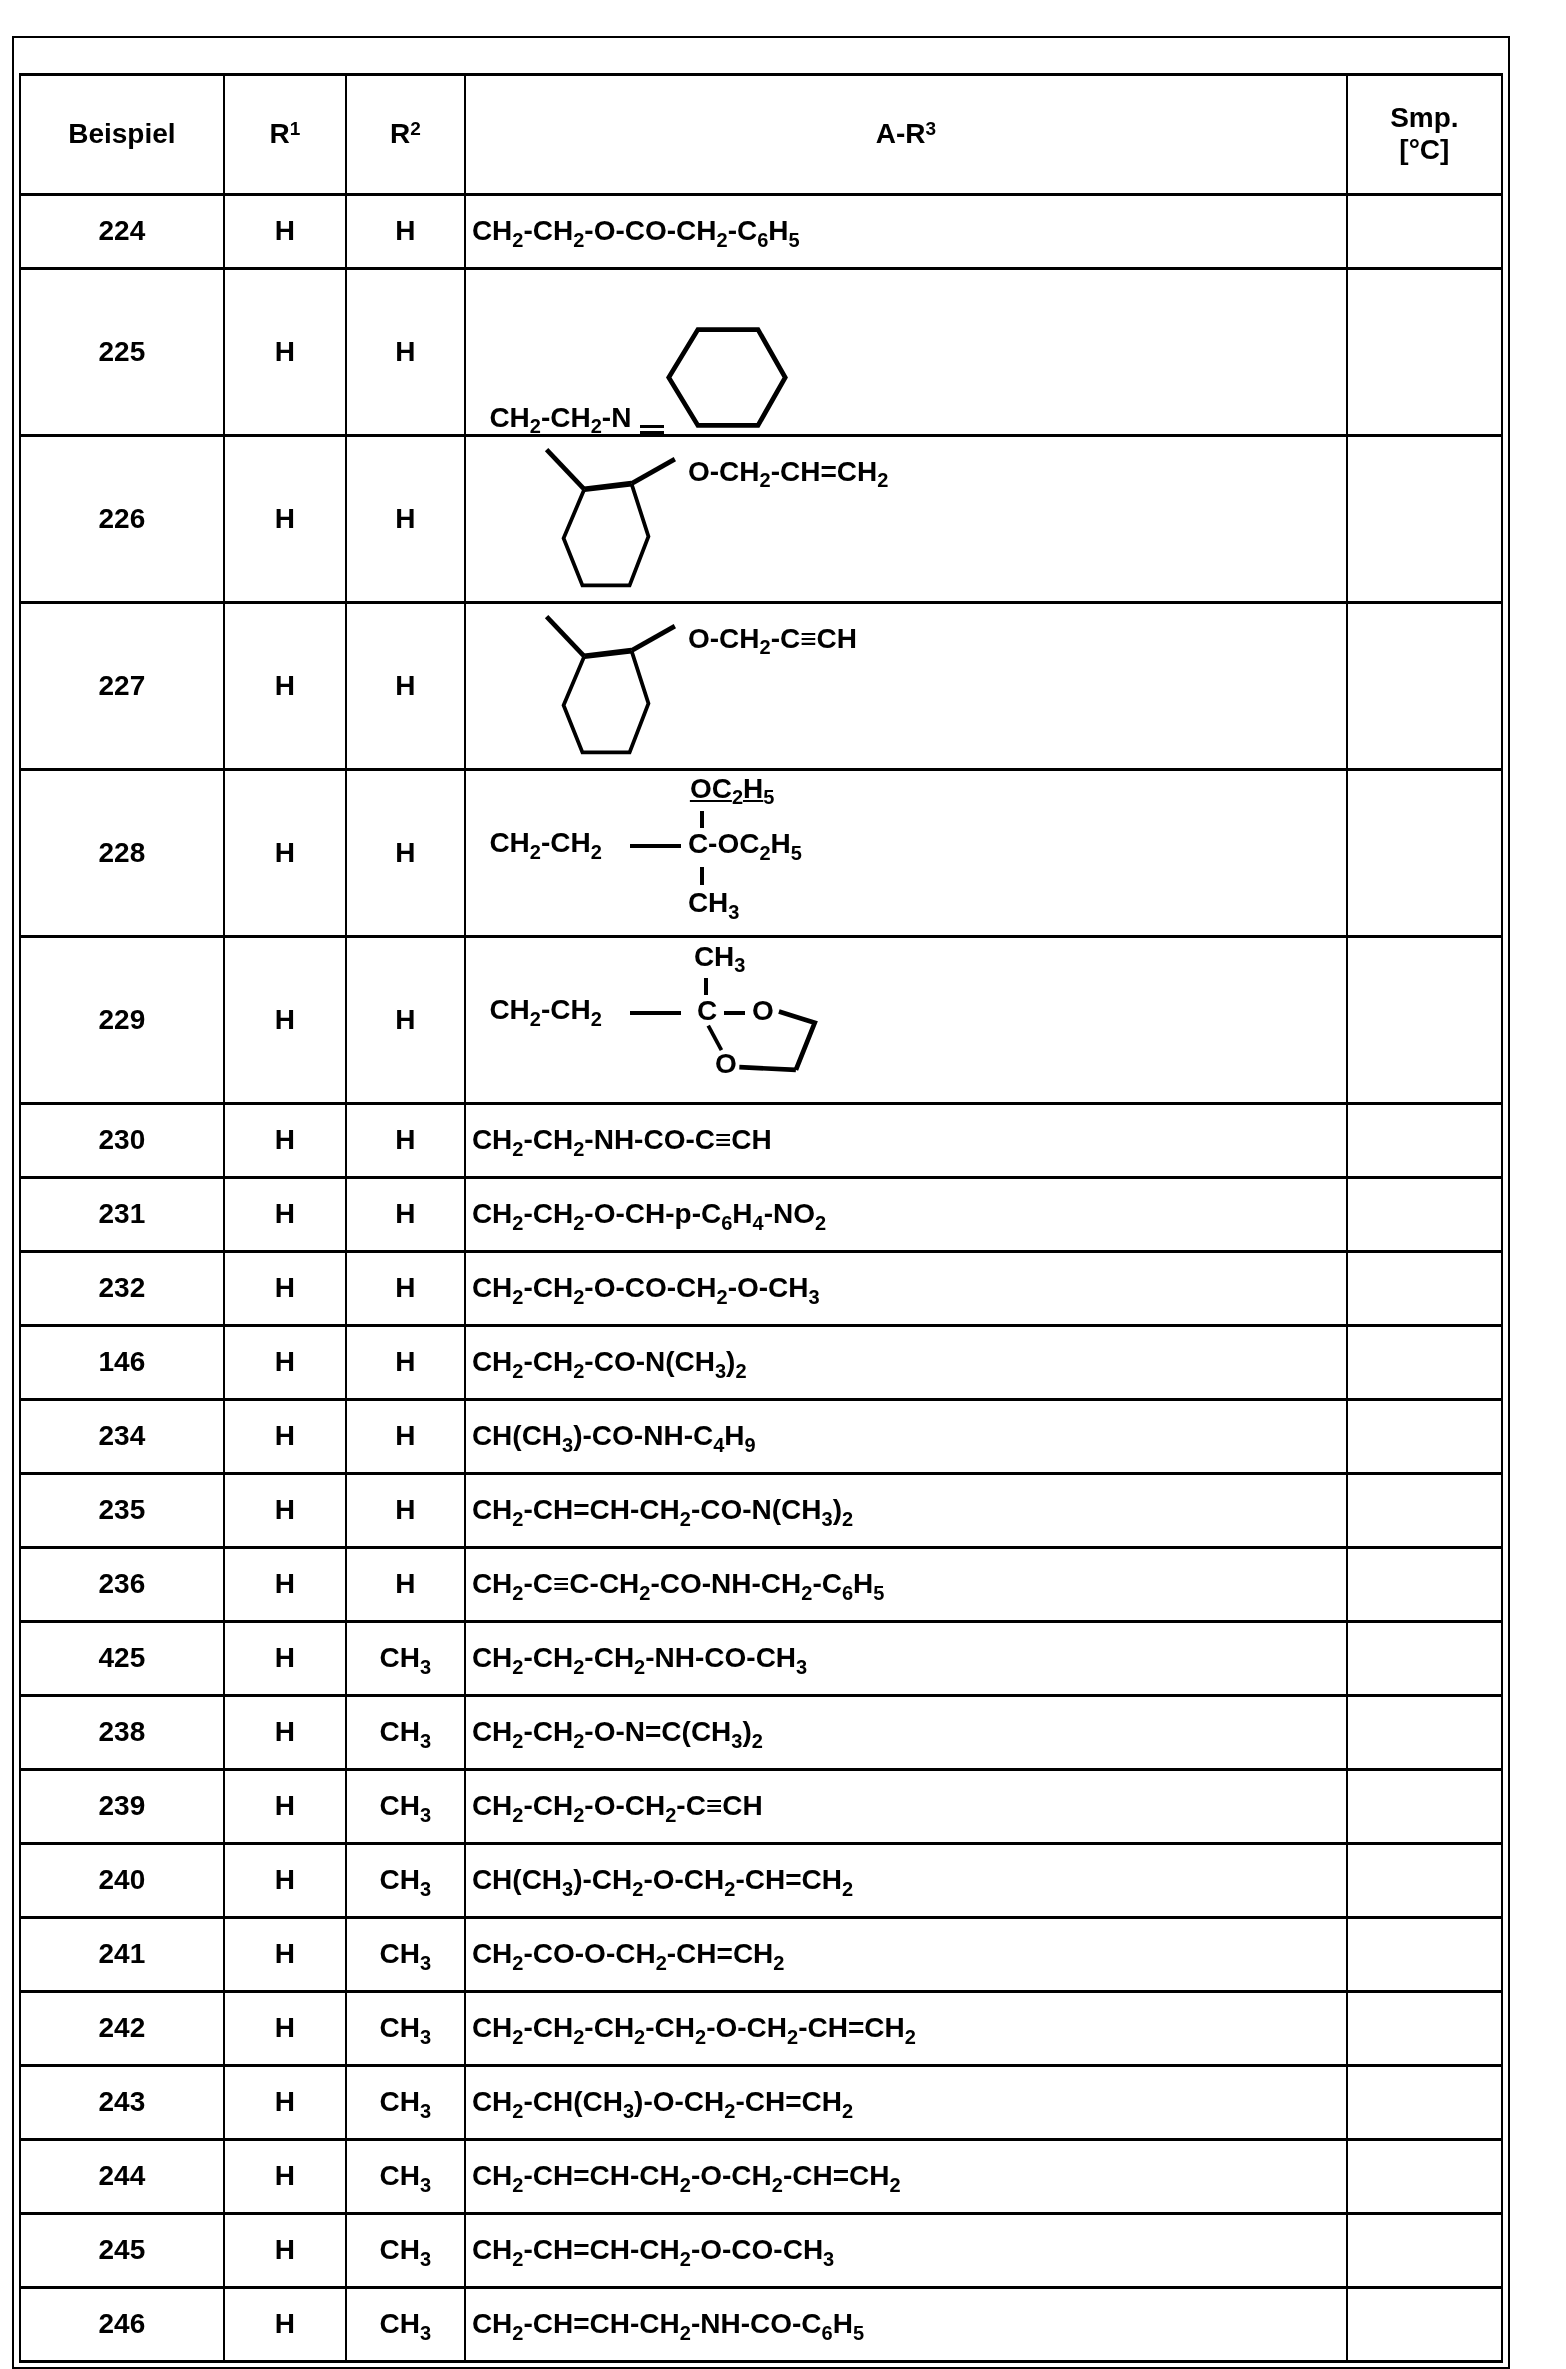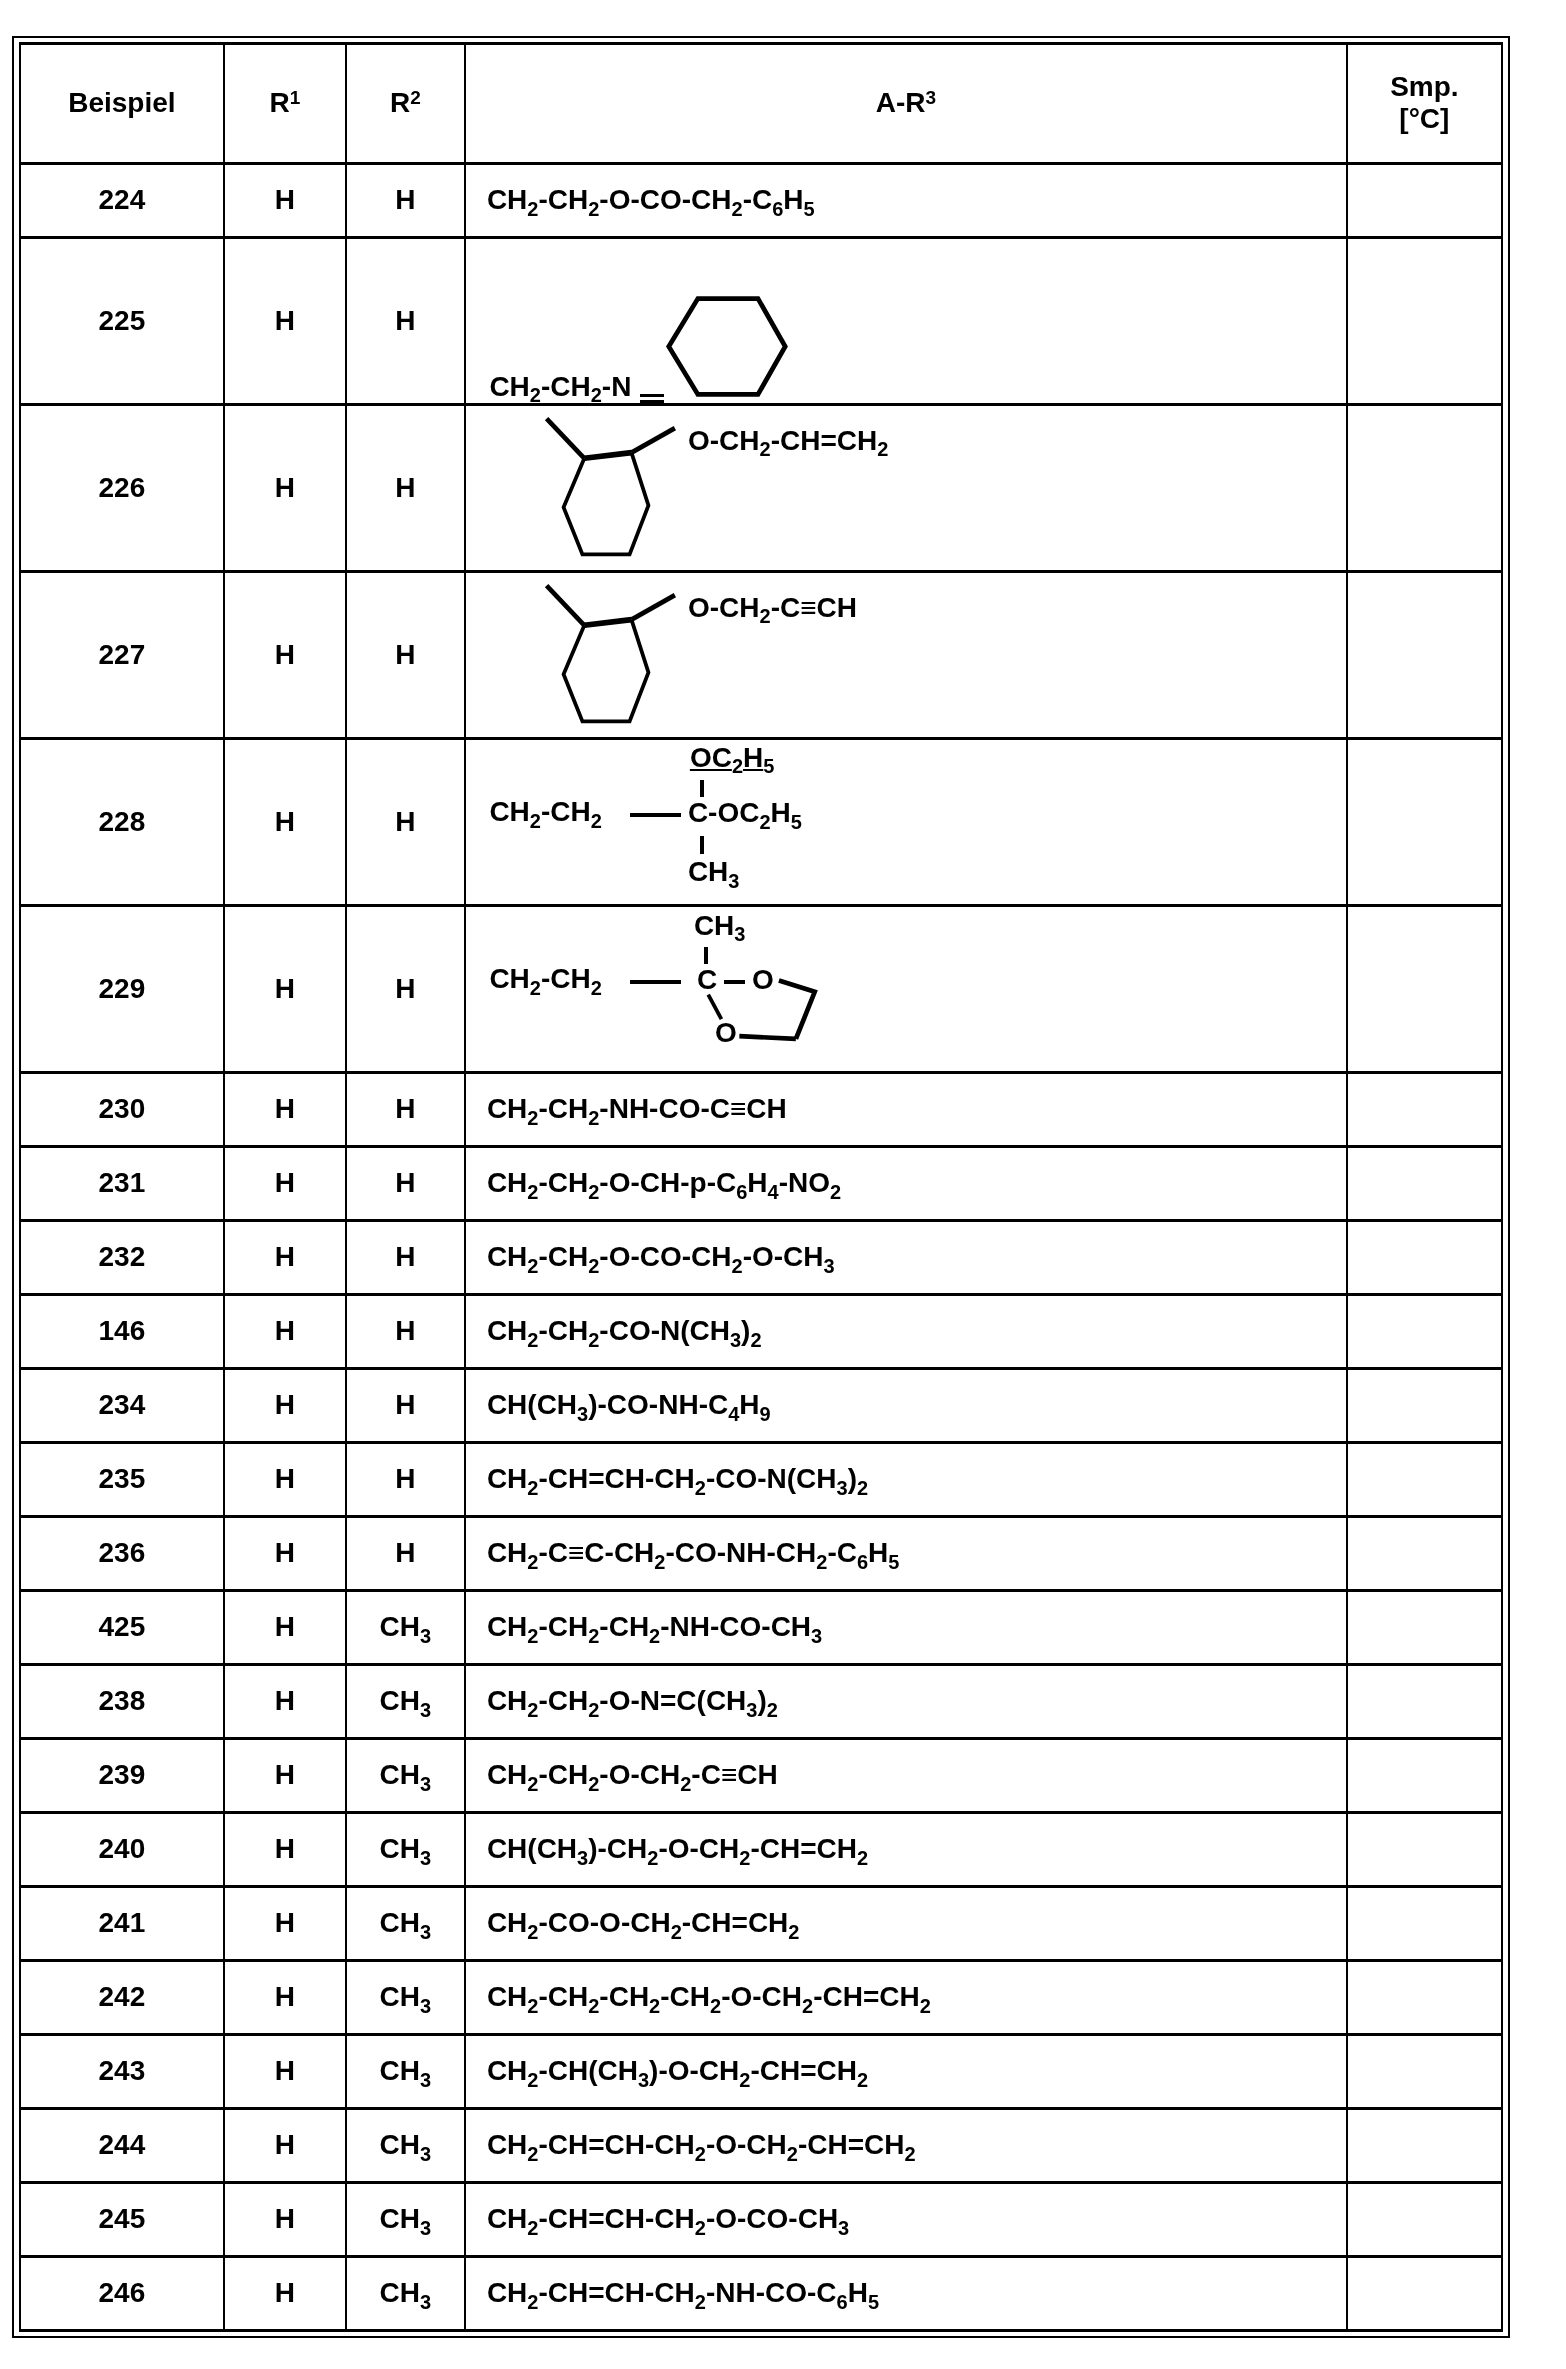--- a/index.html
+++ b/index.html
@@ -6,32 +6,32 @@
   body{
     width:1567px;height:2369px;background:#ffffff;
     font-family:"Liberation Sans", sans-serif;color:#000;
     position:relative;overflow:hidden;
   }
   .outer{
     position:absolute;left:12.2px;top:36px;
     border:2.8px solid #000;padding:3.8px 4.7px;
     background:#fff;
   }
-  table{border-collapse:collapse;table-layout:fixed;width:1224px;}
+  table{border-collapse:collapse;table-layout:fixed;width:1224px;margin-top:31px;}
   th,td{
     border:2.8px solid #000;border-top-width:3.8px;border-bottom-width:3.8px;
     font-size:28px;font-weight:700;line-height:1.15;
     padding:0;vertical-align:middle;background:#fff;
     overflow:hidden;
   }
   th{height:117px;text-align:center;font-weight:700;}
   tr.r-text td{height:71px;}
   tr.r-struct td{height:164px;}
   .c-num,.c-r{text-align:center;}
-  .c-ar3{text-align:left;padding-left:21px;}
+  .c-ar3{text-align:left;padding-left:6px;}
   .c-ar3.structcell{padding:0;position:relative;}
   .c-smp{}
   sub{font-size:20px;vertical-align:baseline;position:relative;top:0.34em;line-height:0;}
   sup{font-size:19px;vertical-align:baseline;position:relative;top:-0.45em;line-height:0;}
   .formula{white-space:nowrap;}
   
   .struct{position:absolute;inset:0;}
   .struct .abs{position:absolute;white-space:nowrap;}
   .hbond,.vbond{position:absolute;background:#000;display:block;}
   

